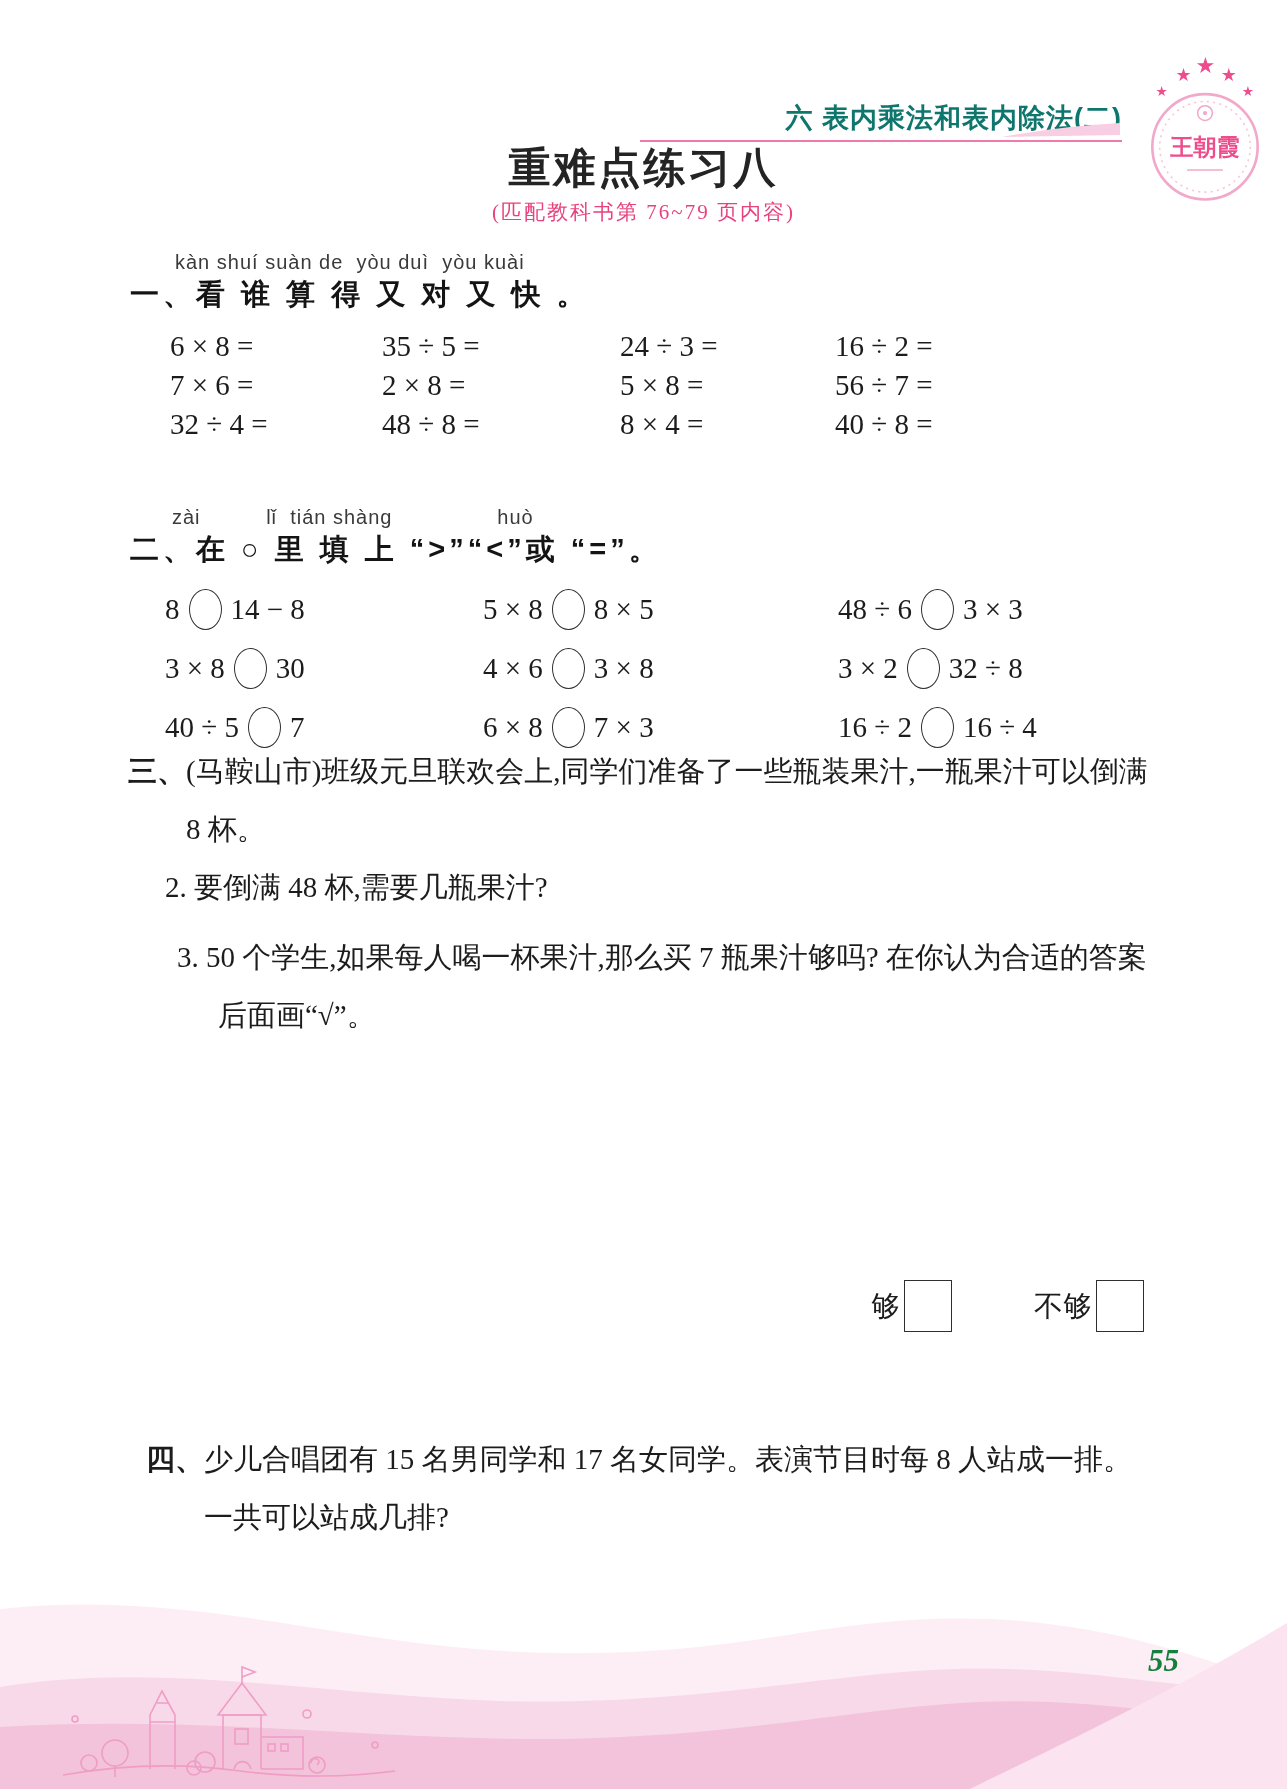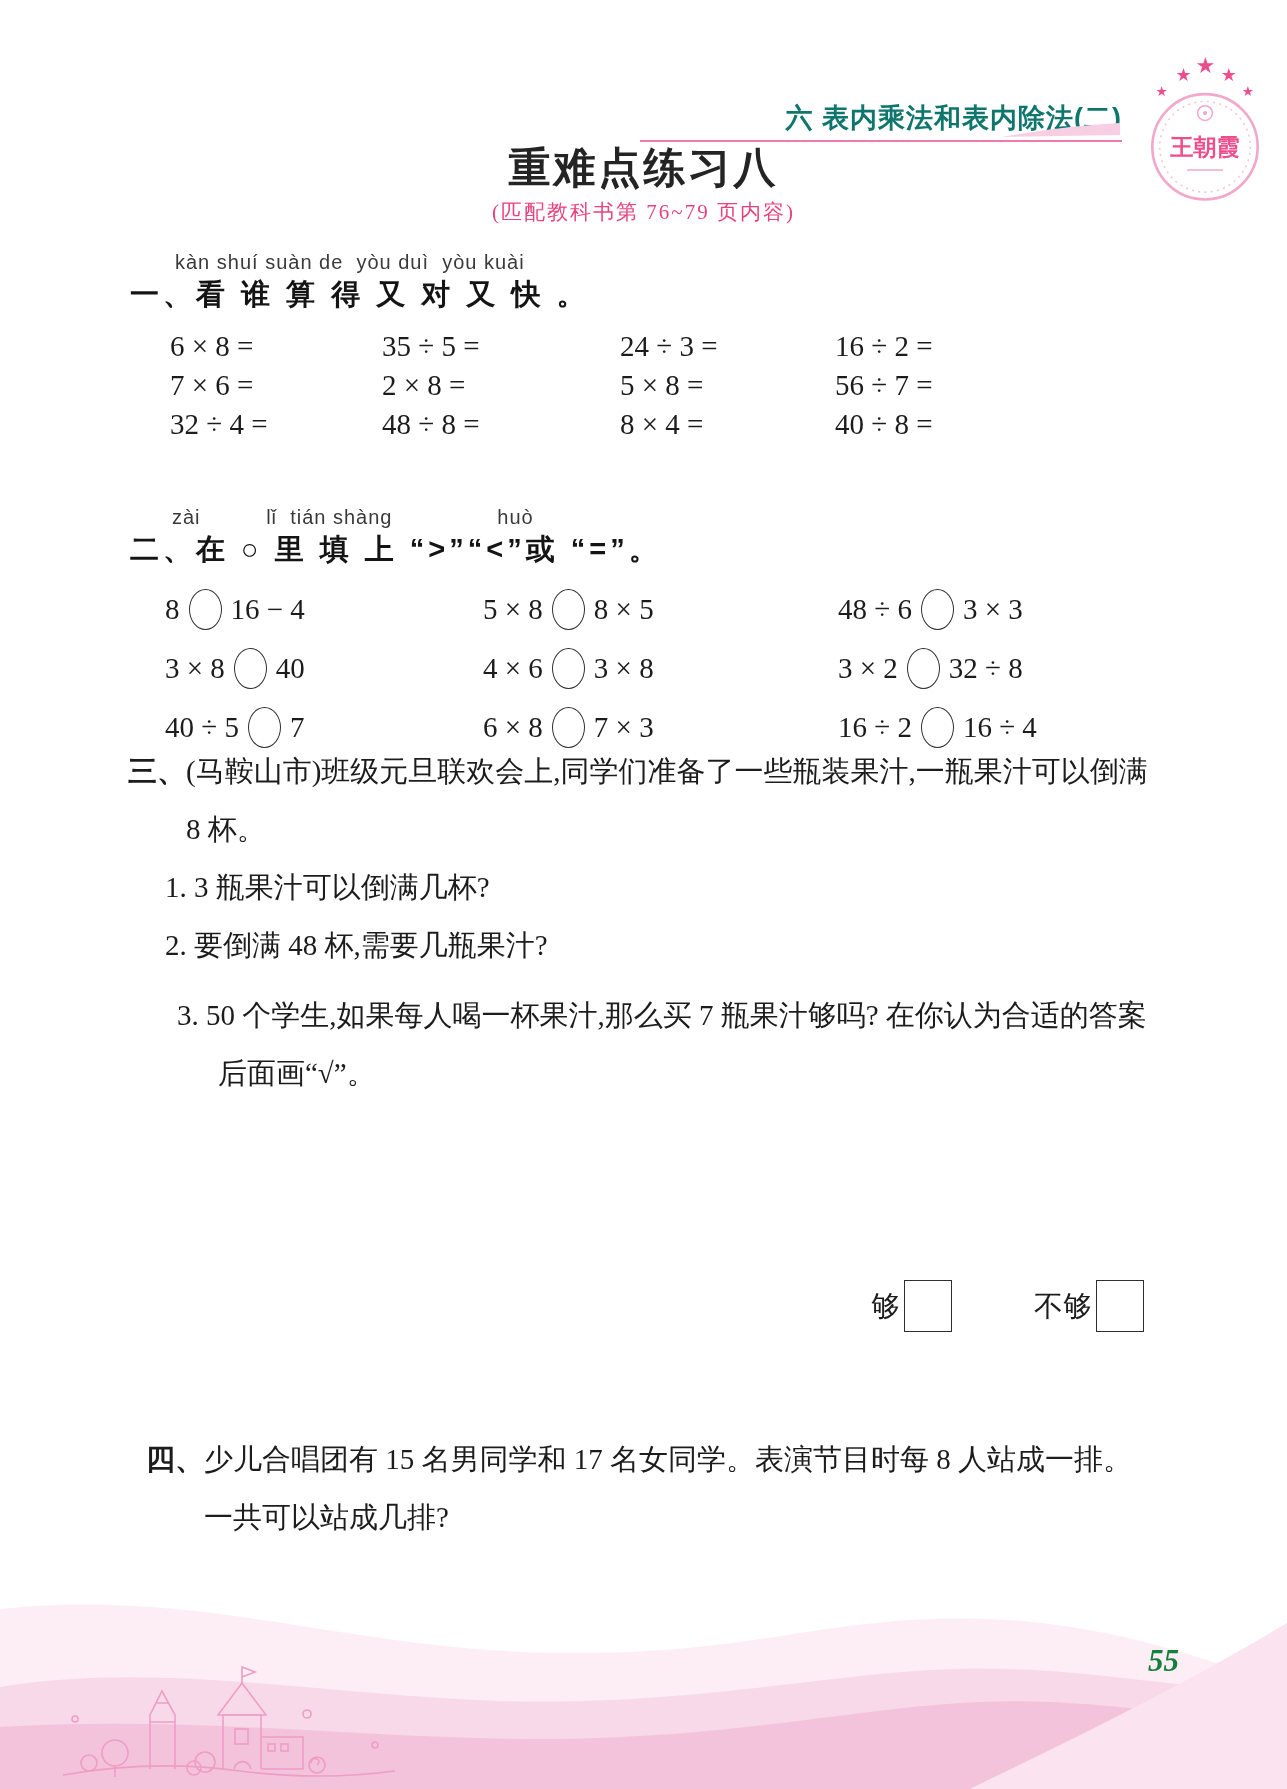--- a/index.html
+++ b/index.html
@@ -152,36 +152,36 @@
     </div>
   </div>
 
   <div class="sec2">
     <div class="pinyin">zài          lǐ  tián shàng                huò</div>
     <div class="sec-heading">二、在 ○ 里 填  上  “&gt;”“&lt;”或 “=”。</div>
     <div class="grid2">
       <span class="cmp">
         <span>8</span>
         <span class="cmp-circle"></span>
-        <span>16 − 4</span>
+        <span>14 − 8</span>
       </span>
       <span class="cmp">
         <span>5 × 8</span>
         <span class="cmp-circle"></span>
         <span>8 × 5</span>
       </span>
       <span class="cmp">
         <span>48 ÷ 6</span>
         <span class="cmp-circle"></span>
         <span>3 × 3</span>
       </span>
       <span class="cmp">
         <span>3 × 8</span>
         <span class="cmp-circle"></span>
-        <span>40</span>
+        <span>30</span>
       </span>
       <span class="cmp">
         <span>4 × 6</span>
         <span class="cmp-circle"></span>
         <span>3 × 8</span>
       </span>
       <span class="cmp">
         <span>3 × 2</span>
         <span class="cmp-circle"></span>
         <span>32 ÷ 8</span>
@@ -200,21 +200,20 @@
         <span>16 ÷ 2</span>
         <span class="cmp-circle"></span>
         <span>16 ÷ 4</span>
       </span>
     </div>
   </div>
 
   <div class="sec3">
     <p class="hang" style="margin:0"><span class="sec-label">三、</span><span>(马鞍山市)班级元旦联欢会上,同学们准备了一些瓶装果汁,一瓶果汁可以倒满 8 杯。</span></p>
     <div class="questions">
-      <p class="q q1" style="margin:0">1. 3 瓶果汁可以倒满几杯?</p>
       <p class="q q2" style="margin:0">2. 要倒满 48 杯,需要几瓶果汁?</p>
       <p class="q q3" style="margin:12px">3. 50 个学生,如果每人喝一杯果汁,那么买 7 瓶果汁够吗? 在你认为合适的答案后面画“√”。</p>
     </div>
   </div>
 
   <div class="answer-row">
     <span>够</span><span class="answer-box"></span><span class="answer-gap"></span><span>不够</span><span class="answer-box"></span>
   </div>
 
   <div class="sec4">

